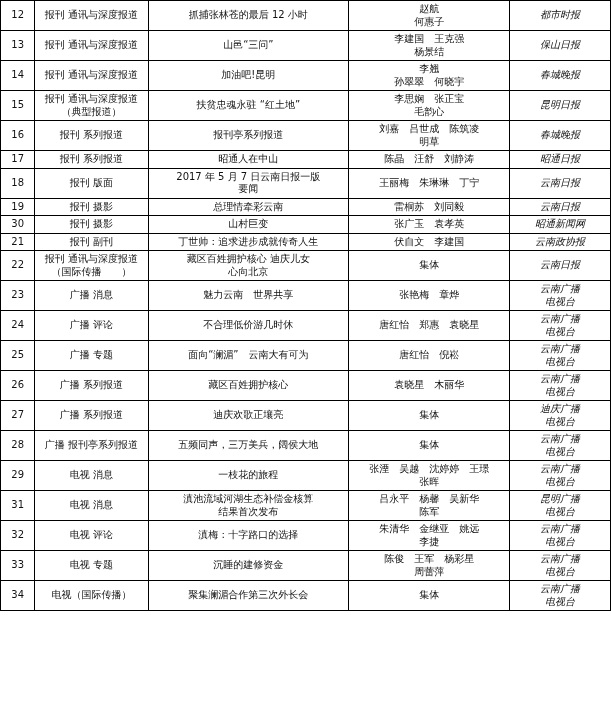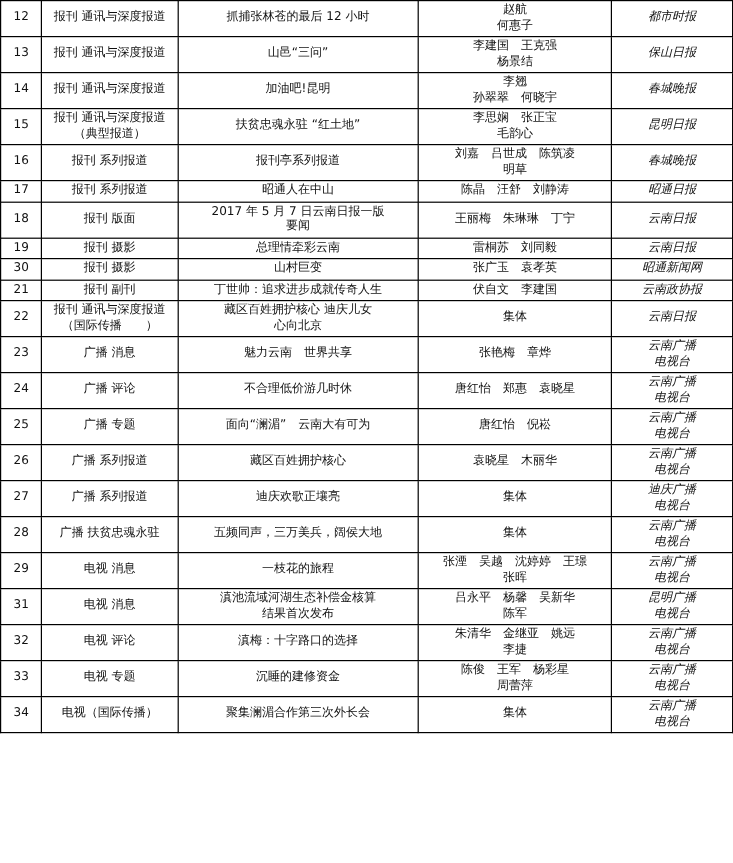--- a/index.html
+++ b/index.html
@@ -325,21 +325,21 @@
         <td class="col-unit">
           <span class="cell-line">迪庆广播</span>
           <span class="cell-line">电视台</span>
         </td>
       </tr>
       <tr>
         <td class="col-no">
           <span class="cell-line">28</span>
         </td>
         <td class="col-cat">
-          <span class="cell-line">广播 扶贫忠魂永驻</span>
+          <span class="cell-line">广播 报刊亭系列报道</span>
         </td>
         <td class="col-title">
           <span class="cell-line">五频同声，三万美兵，阔侯大地</span>
         </td>
         <td class="col-author">
           <span class="cell-line">集体</span>
         </td>
         <td class="col-unit">
           <span class="cell-line">云南广播</span>
           <span class="cell-line">电视台</span>

